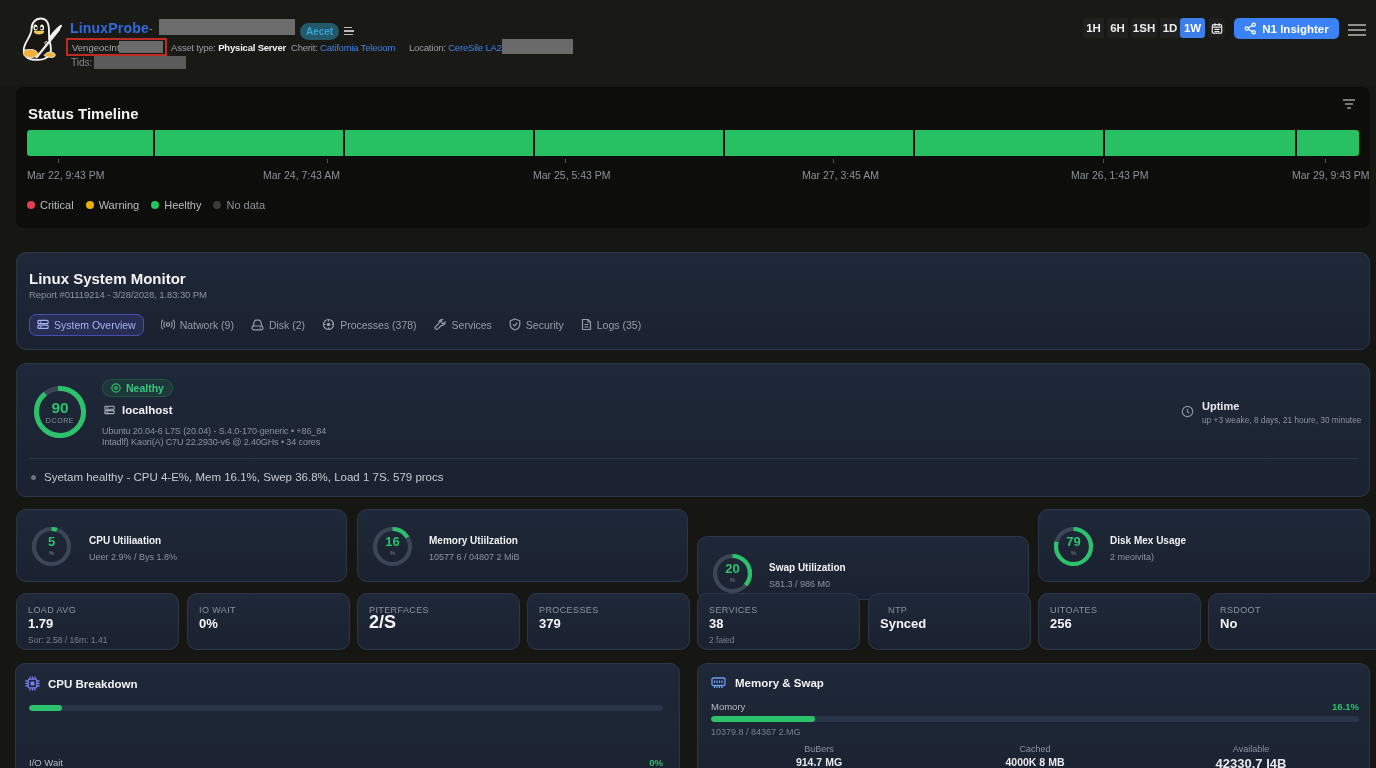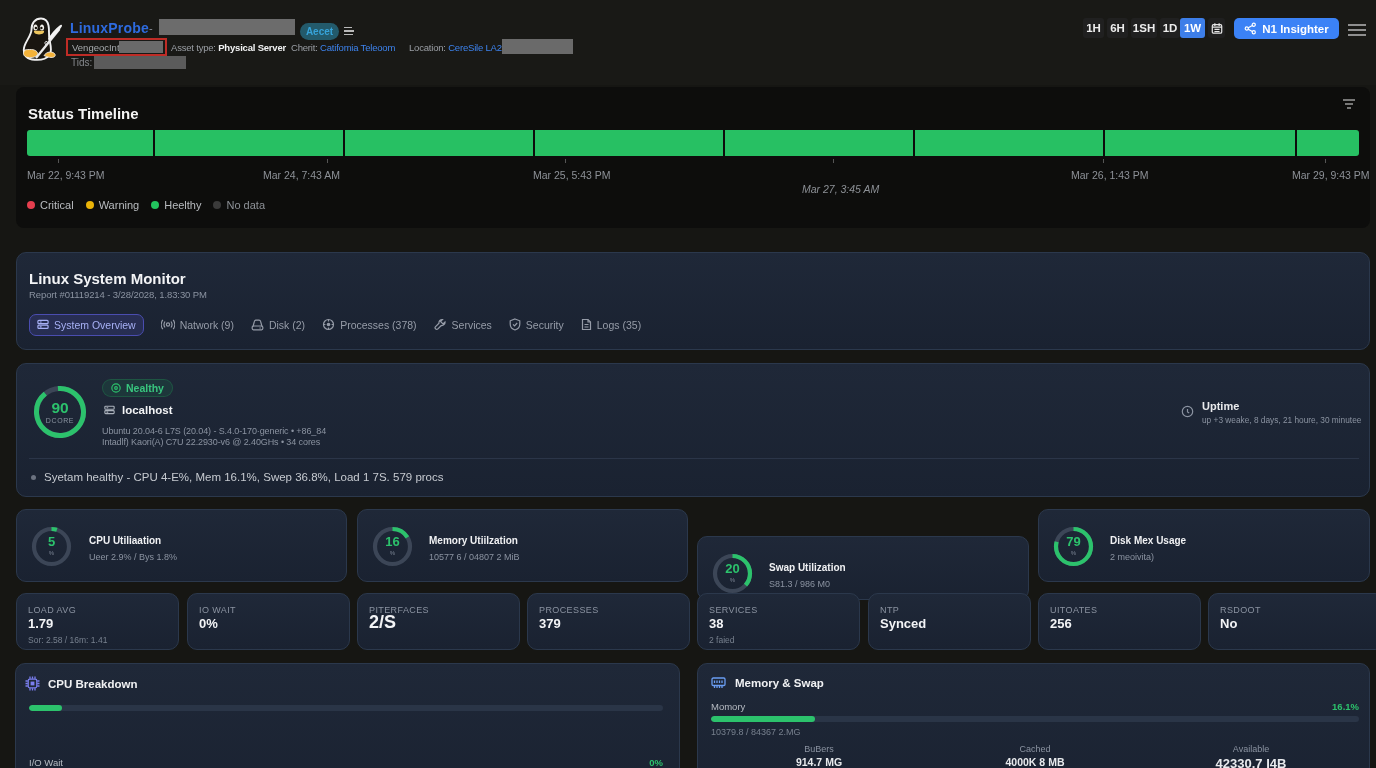--- a/index.html
+++ b/index.html
@@ -99,21 +99,21 @@
   <div class="abs" style="left:42px;top:72px;width:1px;height:4px;background:#555;"></div>
   <div class="abs" style="left:311px;top:72px;width:1px;height:4px;background:#555;"></div>
   <div class="abs" style="left:549px;top:72px;width:1px;height:4px;background:#555;"></div>
   <div class="abs" style="left:817px;top:72px;width:1px;height:4px;background:#555;"></div>
   <div class="abs" style="left:1087px;top:72px;width:1px;height:4px;background:#555;"></div>
   <div class="abs" style="left:1309px;top:72px;width:1px;height:4px;background:#555;"></div>
 
   <div class="abs" style="left:11px;top:82px;font-size:10.5px;color:#8d9197;">Mar 22, 9:43 PM</div>
   <div class="abs" style="left:247px;top:82px;font-size:10.5px;color:#8d9197;">Mar 24, 7:43 AM</div>
   <div class="abs" style="left:517px;top:82px;font-size:10.5px;color:#8d9197;">Mar 25, 5:43 PM</div>
-  <div class="abs" style="left:786px;top:96px;font-size:10.5px;color:#8d9197;font-style:italic;">Mar 27, 3:45 AM</div>
+  <div class="abs" style="left:786px;top:82px;font-size:10.5px;color:#8d9197;">Mar 27, 3:45 AM</div>
   <div class="abs" style="left:1055px;top:82px;font-size:10.5px;color:#8d9197;">Mar 26, 1:43 PM</div>
   <div class="abs" style="left:1276px;top:82px;font-size:10.5px;color:#8d9197;">Mar 29, 9:43 PM</div>
 
   <div class="abs" style="left:11px;top:112px;display:flex;gap:12px;align-items:center;font-size:11px;color:#b9bcc0;">
     <span style="display:flex;align-items:center;gap:5px;"><span style="width:8px;height:8px;border-radius:50%;background:#e53e4e;"></span>Critical</span>
     <span style="display:flex;align-items:center;gap:5px;"><span style="width:8px;height:8px;border-radius:50%;background:#eab308;"></span>Warning</span>
     <span style="display:flex;align-items:center;gap:5px;"><span style="width:8px;height:8px;border-radius:50%;background:#22c55e;"></span>Heelthy</span>
     <span style="display:flex;align-items:center;gap:5px;color:#8d9197;"><span style="width:8px;height:8px;border-radius:50%;background:#3a3a3a;"></span>No data</span>
   </div>
 </div>
@@ -271,21 +271,21 @@
 <div class="abs card sc" style="left:527px;top:593px;width:163px;height:57px;">
   <div class="abs" style="left:11px;top:11px;font-size:9px;color:#8b93a1;letter-spacing:.4px;">PROCESSES</div>
   <div class="abs" style="left:11px;top:22px;font-size:13px;font-weight:bold;color:#f3f4f6;">379</div>
 </div>
 <div class="abs card sc" style="left:697px;top:593px;width:163px;height:57px;">
   <div class="abs" style="left:11px;top:11px;font-size:9px;color:#8b93a1;letter-spacing:.4px;">SERVICES</div>
   <div class="abs" style="left:11px;top:22px;font-size:13px;font-weight:bold;color:#f3f4f6;">38</div>
   <div class="abs" style="left:11px;top:41px;font-size:8.5px;color:#77808e;">2 faied</div>
 </div>
 <div class="abs card sc" style="left:868px;top:593px;width:163px;height:57px;">
-  <div class="abs" style="left:11px;top:11px;font-size:9px;color:#8b93a1;letter-spacing:.4px;">NTP</div>
+  <div class="abs" style="left:19px;top:11px;font-size:9px;color:#8b93a1;letter-spacing:.4px;">NTP</div>
   <div class="abs" style="left:11px;top:22px;font-size:13px;font-weight:bold;color:#f3f4f6;">Synced</div>
 </div>
 <div class="abs card sc" style="left:1038px;top:593px;width:163px;height:57px;">
   <div class="abs" style="left:11px;top:11px;font-size:9px;color:#8b93a1;letter-spacing:.4px;">UITOATES</div>
   <div class="abs" style="left:11px;top:22px;font-size:13px;font-weight:bold;color:#f3f4f6;">256</div>
 </div>
 <div class="abs card sc" style="left:1208px;top:593px;width:177px;height:57px;">
   <div class="abs" style="left:11px;top:11px;font-size:9px;color:#8b93a1;letter-spacing:.4px;">RSDOOT</div>
   <div class="abs" style="left:11px;top:22px;font-size:13px;font-weight:bold;color:#f3f4f6;">No</div>
 </div>

